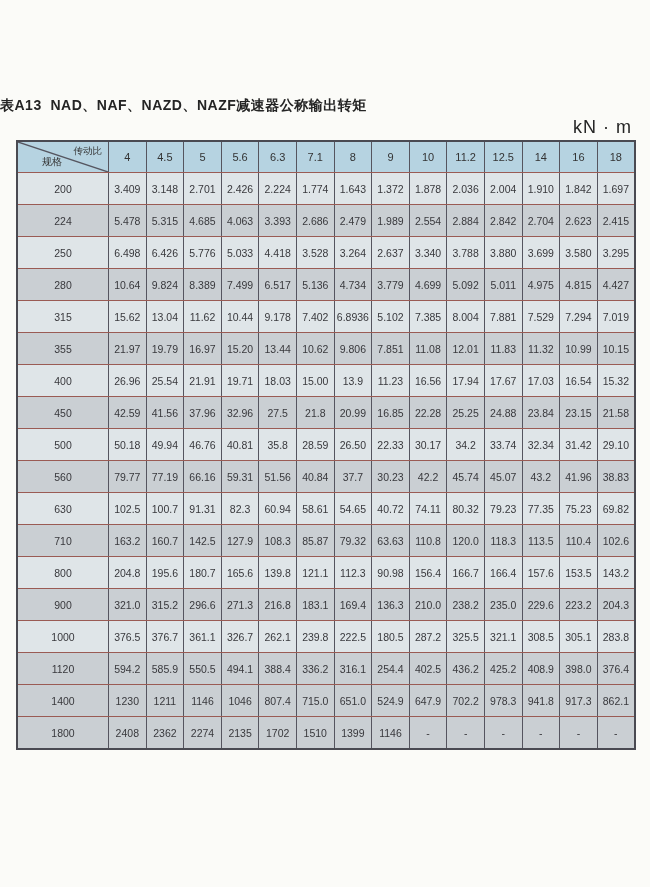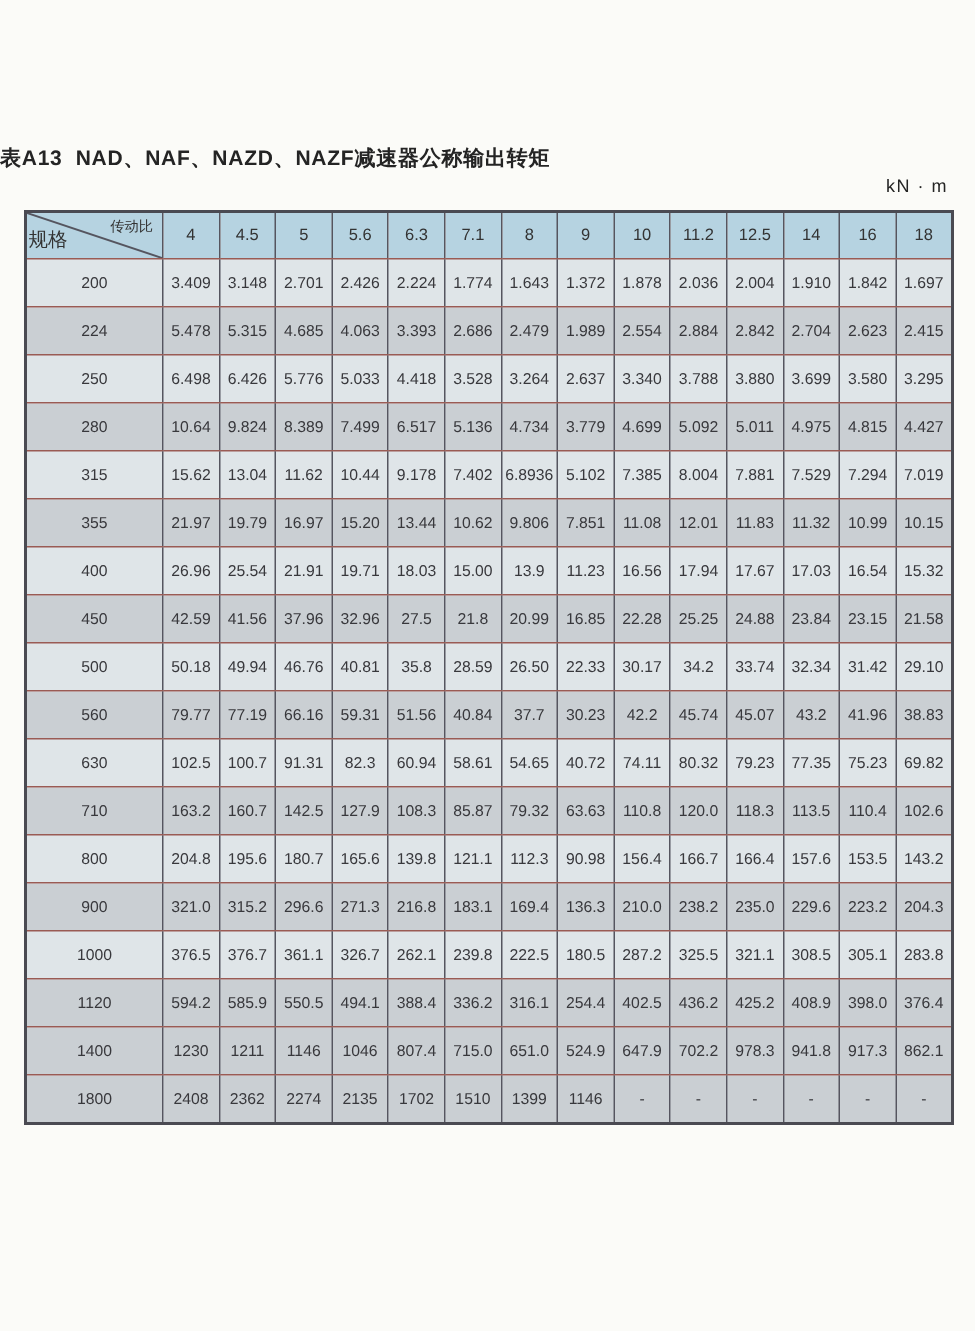--- a/index.html
+++ b/index.html
@@ -23,21 +23,21 @@
     font-size: 14px;
     font-weight: bold;
     color: #242424;
     white-space: pre;
     letter-spacing: 0.5px;
   }
   .unit-label {
     position: absolute;
     top: 117px;
     right: 18px;
-    font-size: 12px;
+    font-size: 18px;
     color: #242424;
     letter-spacing: 1px;
   }
   table.torque {
     position: absolute;
     top: 140px;
     left: 16px;
     width: 620px;
     border-collapse: collapse;
     table-layout: fixed;
@@ -79,22 +79,22 @@
   .corner-top {
     position: absolute;
     top: 3px;
     right: 6px;
     font-size: 9.5px;
     color: #333;
   }
   .corner-bottom {
     position: absolute;
     bottom: 3px;
-    left: 1px;
-    font-size: 13px;
+    left: 24px;
+    font-size: 10px;
     color: #333;
   }
   td.spec-cell { font-size: 10.5px; margin-left: 14px; }
 </style>
 </head>
 <body style="background: rgb(251, 251, 248);">
 
 <div class="page-title">表A13  NAD、NAF、NAZD、NAZF减速器公称输出转矩</div>
 <div class="unit-label">kN · m</div>
 

